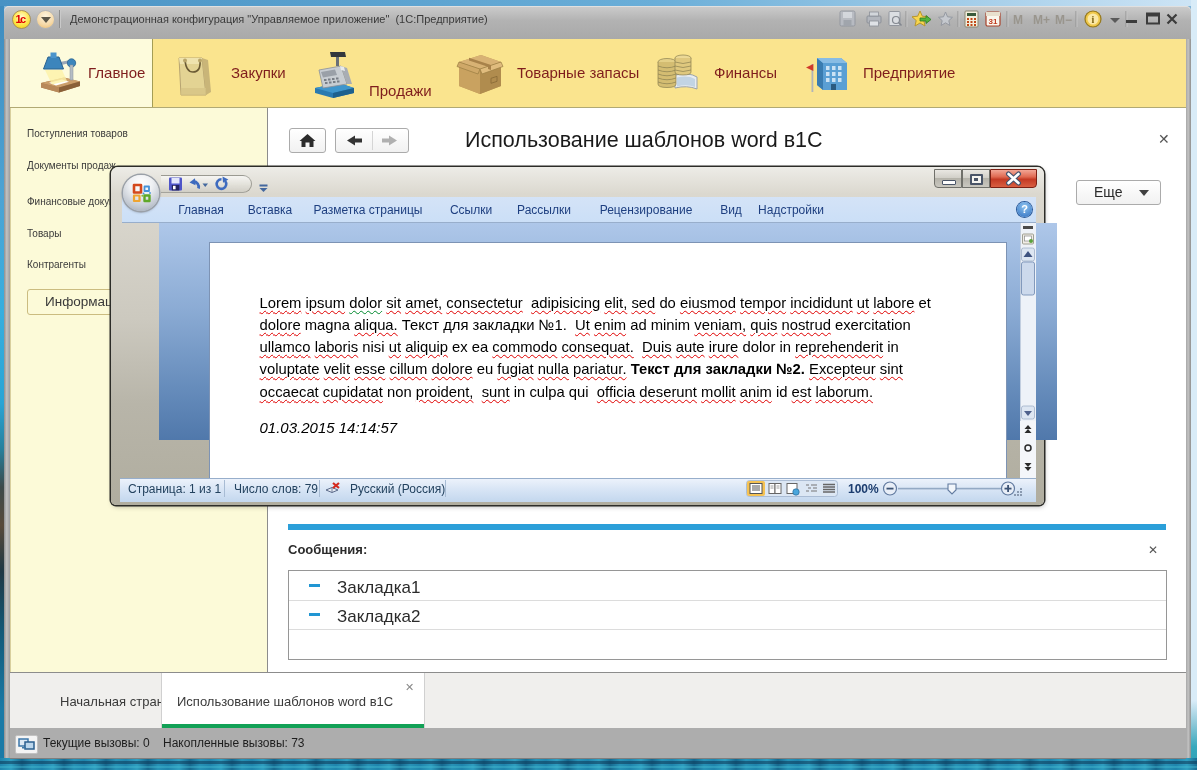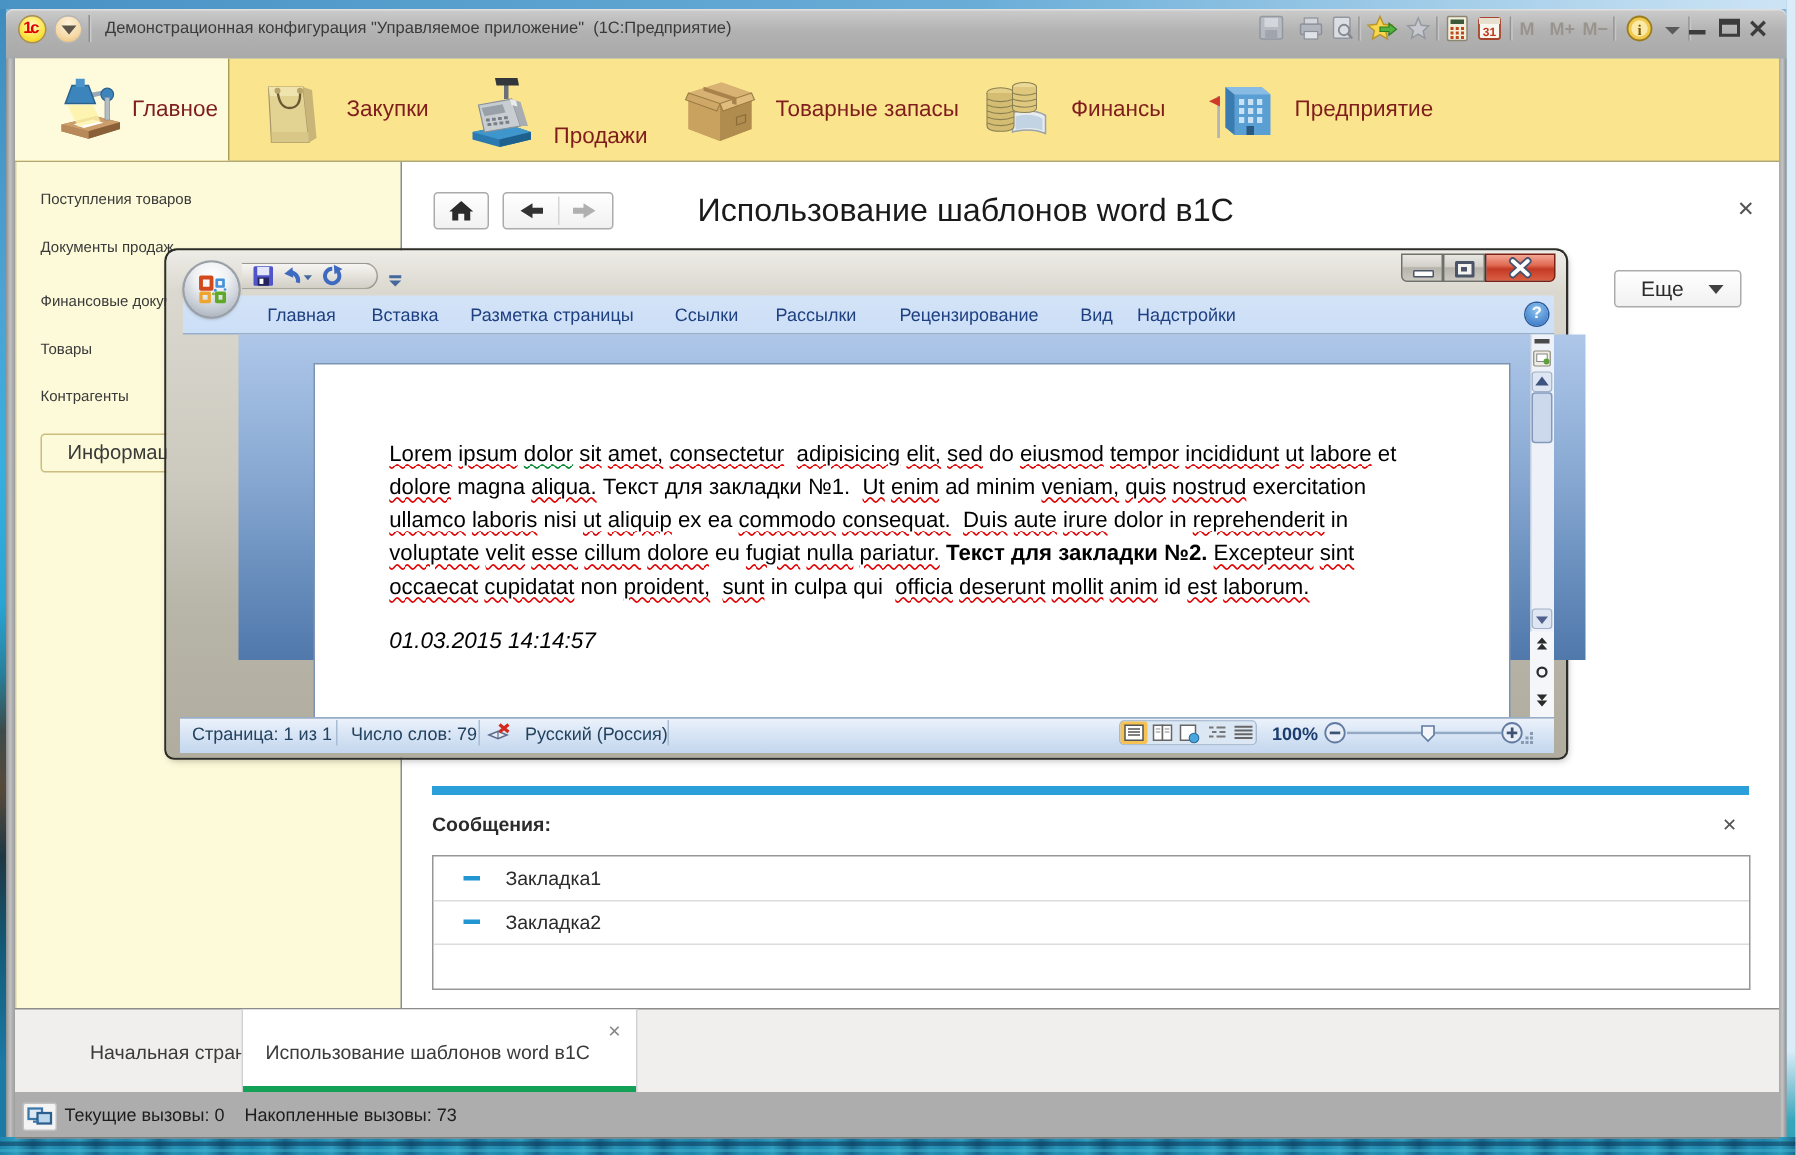--- a/index.html
+++ b/index.html
@@ -58,21 +58,21 @@
   #btn-more{left:1076px;top:180px;width:83px;height:23px;}
   #btn-more .t{position:absolute;left:17px;top:3px;font-size:14px;color:#2b2b2b;}
   #btn-more .ar{position:absolute;left:62px;top:9px;border-left:5px solid transparent;border-right:5px solid transparent;border-top:6px solid #404040;}
 
   #bluebar{left:288px;top:524px;width:878px;height:6px;background:#2b9fd9;}
   #msg-label{left:288px;top:542px;font-size:13px;font-weight:bold;color:#2b2b2b;}
   #msg-close{left:1148px;top:543px;font-size:12px;color:#555;}
   #msgbox{left:288px;top:570px;width:877px;height:88px;border:1px solid #969696;}
   .msgrow{position:absolute;left:0;width:100%;height:29px;}
   .msgrow .dash{position:absolute;left:20px;top:13px;width:11px;height:3px;background:#2196d3;}
-  .msgrow .t{position:absolute;left:48px;top:7px;font-size:13px;color:#2b2b2b;}
+  .msgrow .t{position:absolute;left:48px;top:7px;font-size:17px;color:#2b2b2b;}
   .rowsep{position:absolute;left:0;width:100%;height:1px;background:#dcdcdc;}
 
   
   #tabbar{left:10px;top:672px;width:1176px;height:56px;background:#f0efed;border-top:1px solid #8c8c8c;}
   #tab1{left:10px;top:673px;width:151px;height:63px;margin-left:36px;}
   #tab1 .t{position:absolute;left:14px;top:21px;font-size:13px;color:#3a3a3a;}
   #tab2{left:161px;top:673px;width:262px;height:55px;background:#ffffff;border-left:1px solid #d0d0d0;border-right:1px solid #d0d0d0;}
   #tab2 .t{position:absolute;left:15px;top:21px;font-size:13px;color:#3a3a3a;}
   #tab2 .x{position:absolute;left:243px;top:8px;font-size:11px;color:#888;}
   #tab2 .green{position:absolute;left:0;bottom:0;width:100%;height:4px;background:#12a156;}

